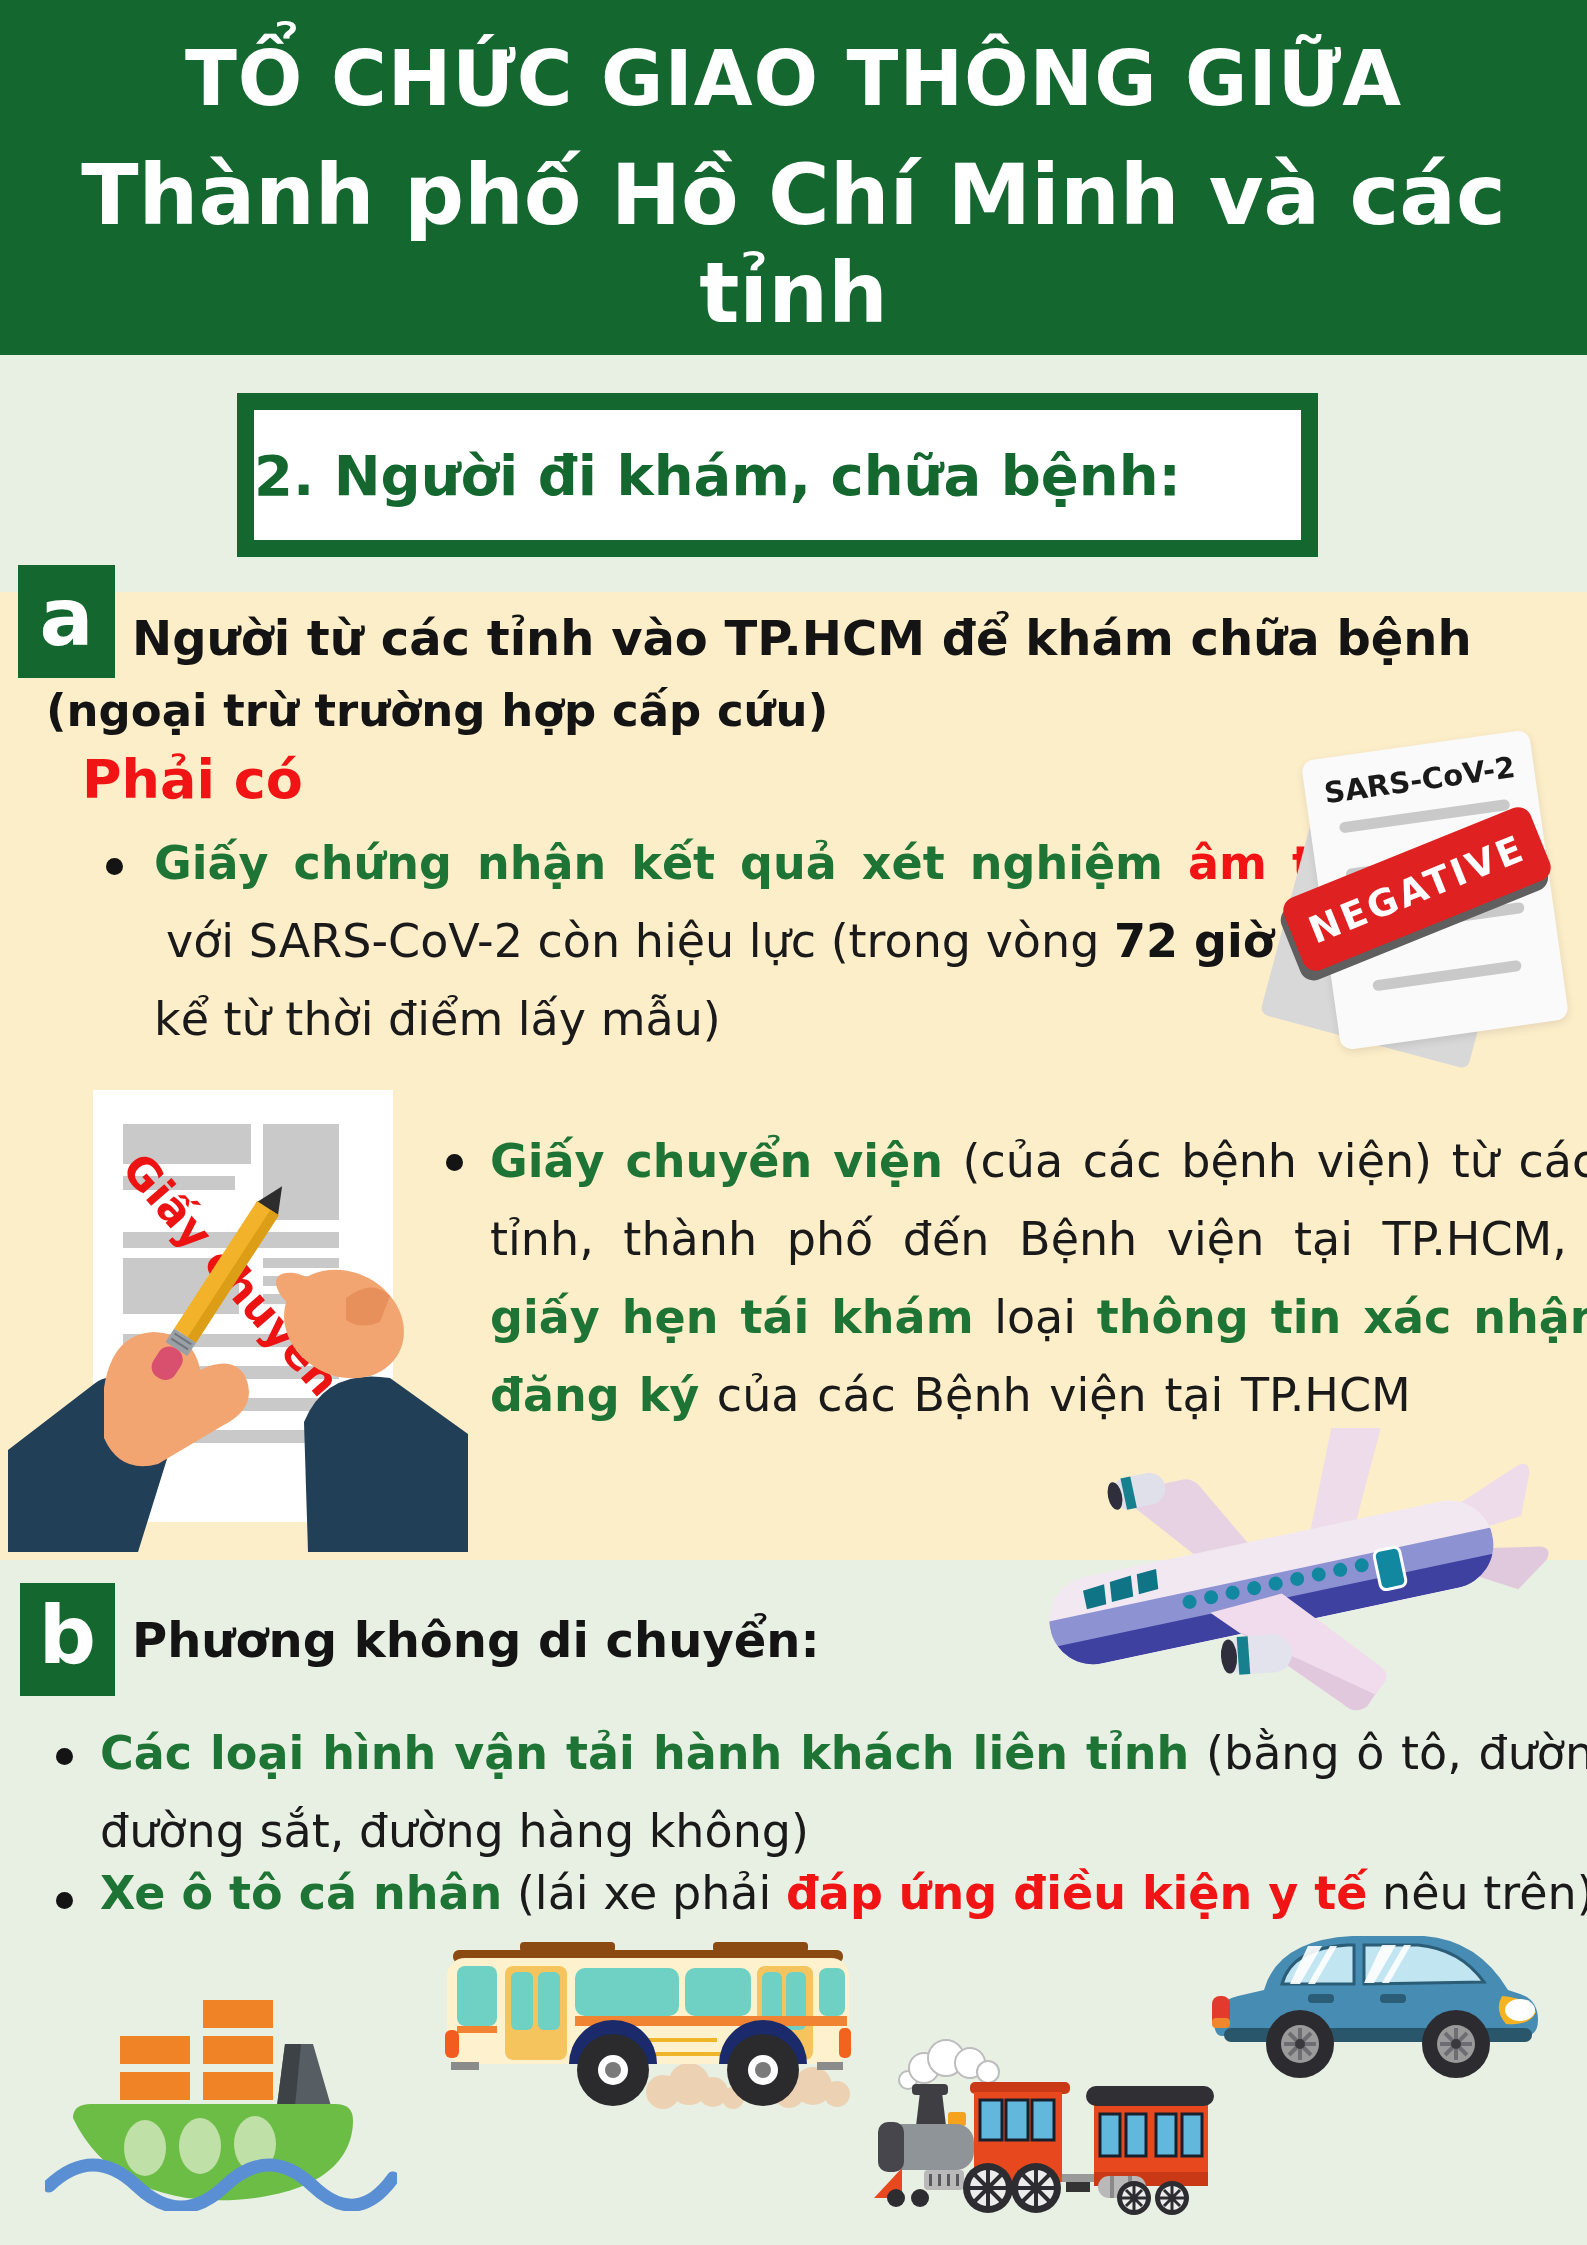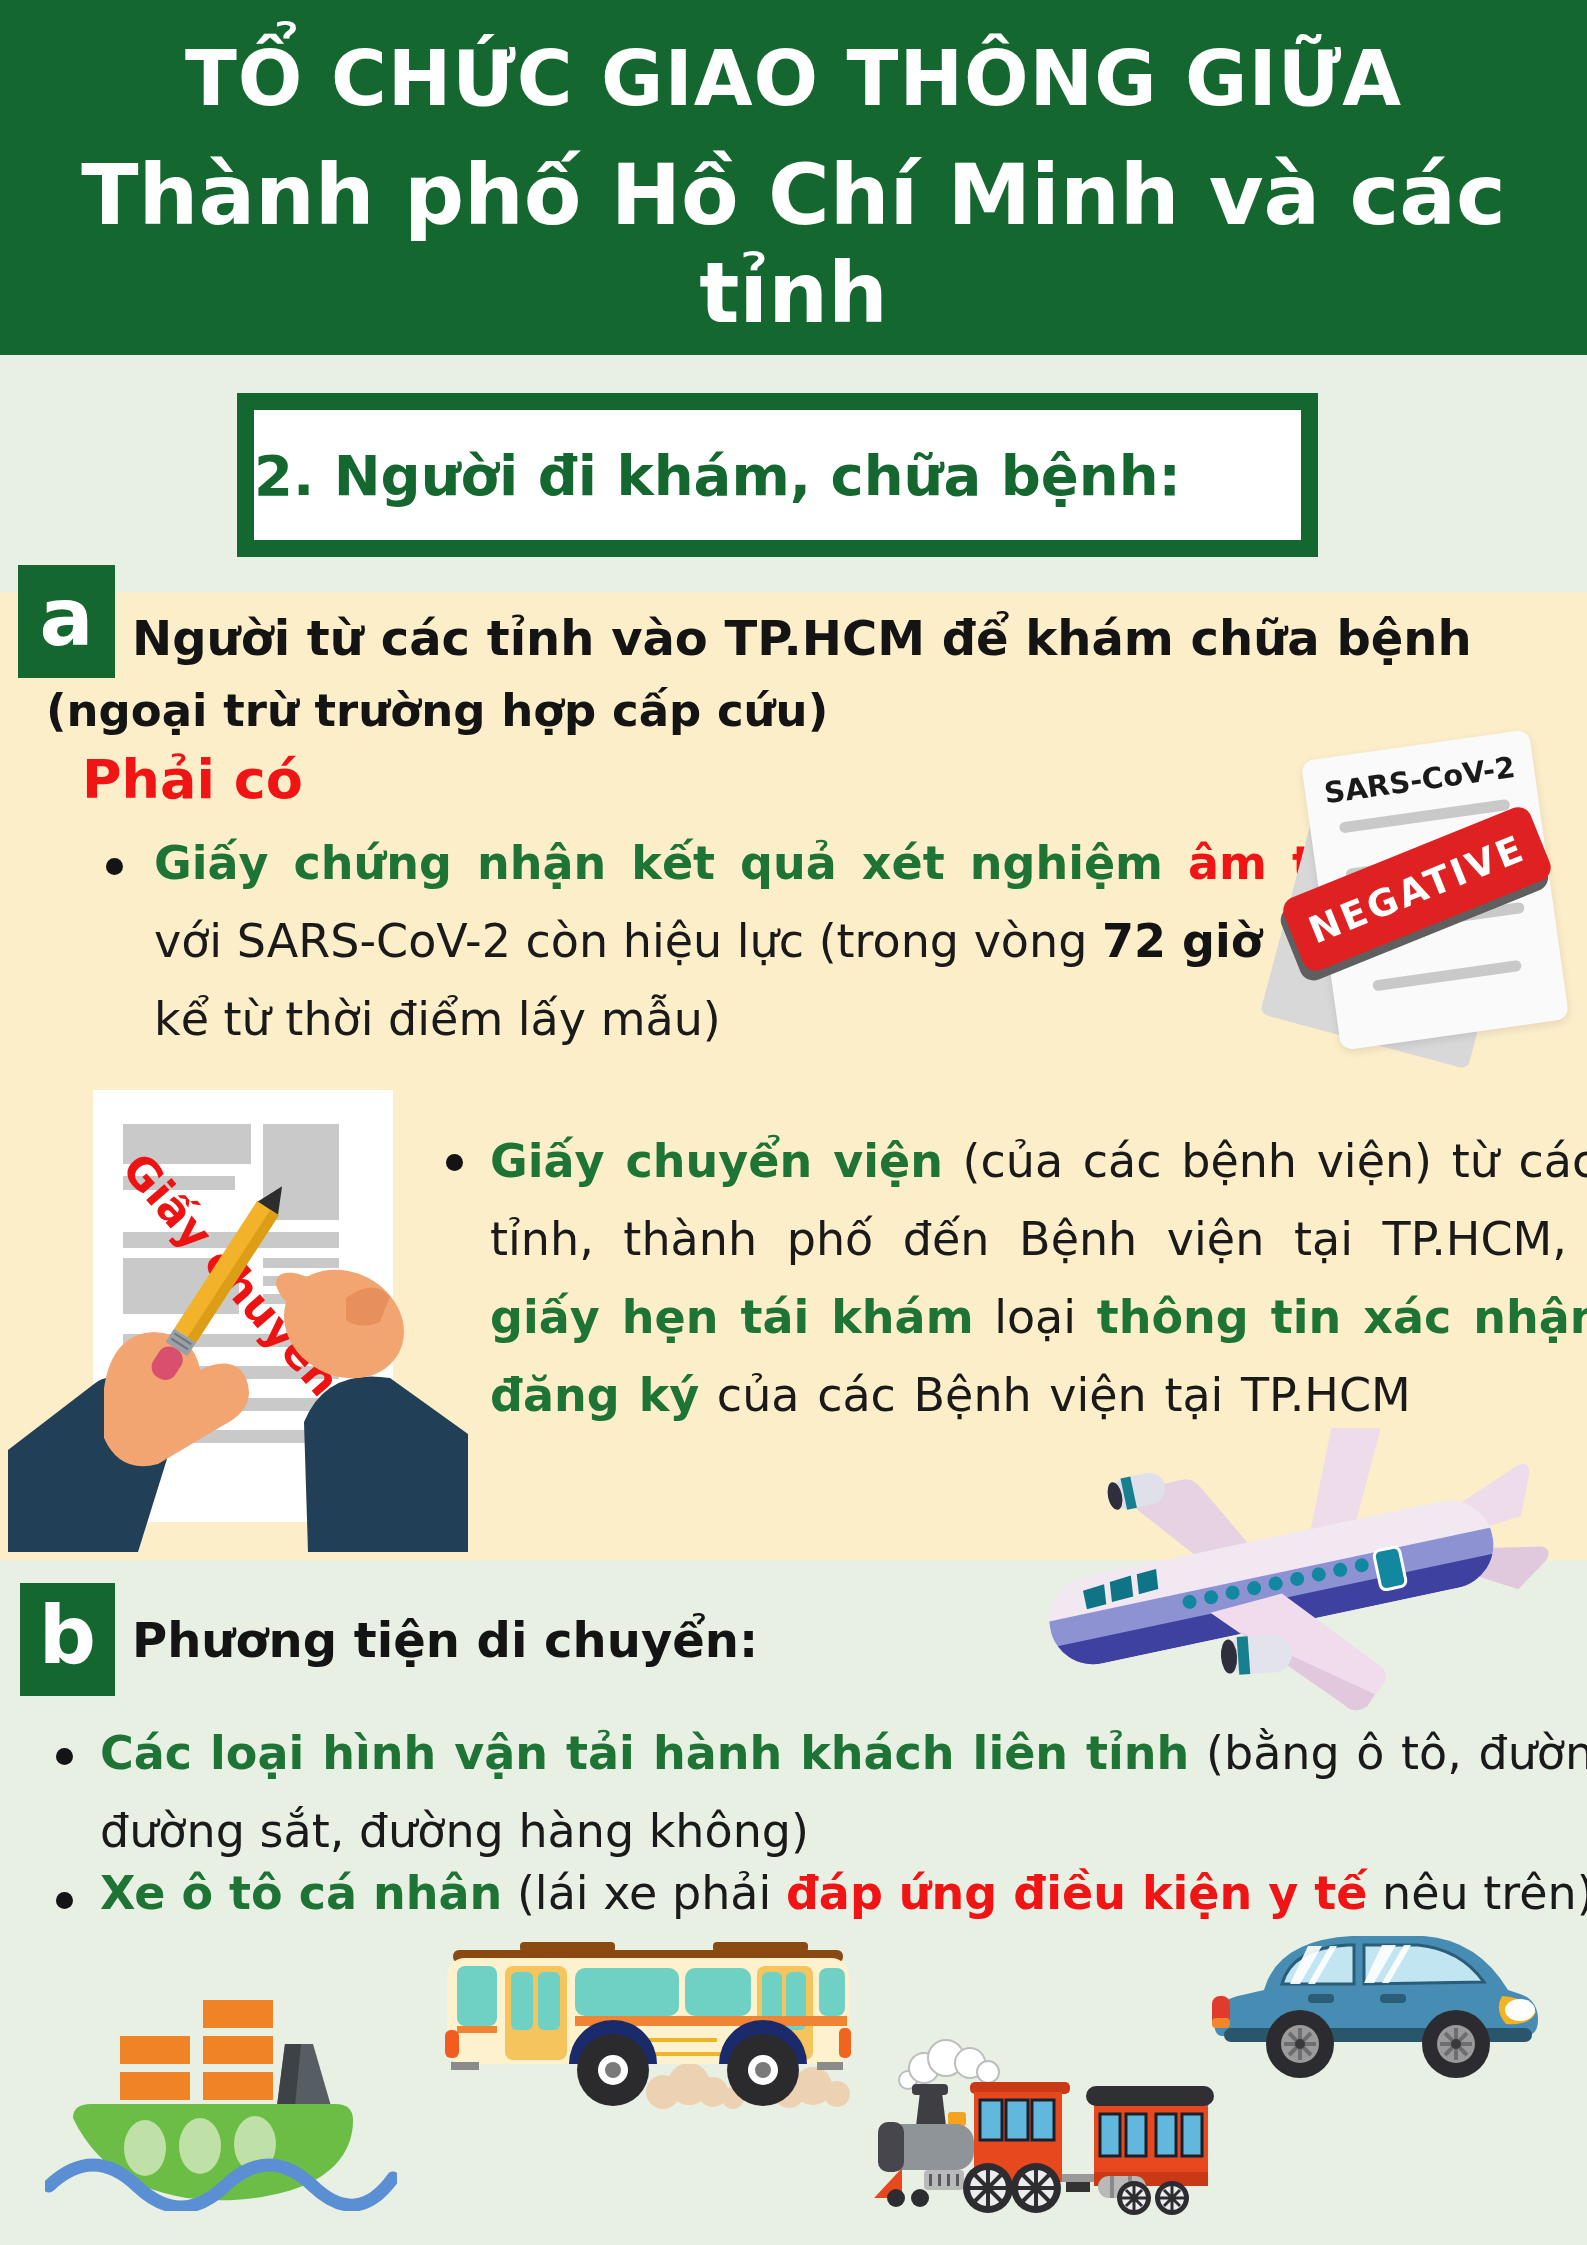--- a/index.html
+++ b/index.html
@@ -41,21 +41,21 @@
   #heading-b{left:132px;top:1612px}
 
   .t{font-size:46px;color:#1a1a1a;white-space:nowrap}
   .g{color:#1e7434;font-weight:700}
   .r{color:#f11414;font-weight:700}
   .bb{font-weight:700;color:#141414}
   .dot{width:17px;height:17px;border-radius:50%;background:#141414}
 
   #b1-dot{left:106px;top:858px}
   #b1-l1{left:154px;top:836px;word-spacing:9px}
-  #b1-l2{left:154px;top:914px}
+  #b1-l2{left:166px;top:914px}
   #b1-l3{left:154px;top:992px}
 
   #b2-dot{left:446px;top:1154px}
   #b2-l1{left:490px;top:1134px;word-spacing:5px}
   #b2-l2{left:490px;top:1212px;word-spacing:15px}
   #b2-l3{left:490px;top:1290px;word-spacing:6px}
   #b2-l4{left:490px;top:1368px;word-spacing:3px}
 
   #b3-dot{left:56px;top:1748px}
   #b3-l1{left:100px;top:1726px;word-spacing:2px}
@@ -214,21 +214,21 @@
     <path d="M214,190 L302,284 Q310,296 324,290 L334,280 Z" fill="#e2c8dd"></path>
     <g transform="rotate(8 230 216)">
       <rect x="196" y="198" width="66" height="38" rx="19" fill="#e2e3ec"></rect>
       <rect x="208" y="198" width="11" height="38" fill="#17808f"></rect>
       <ellipse cx="199" cy="217" rx="8" ry="17" fill="#2e2e3c"></ellipse>
     </g>
   </g>
 </svg>
 
 <div class="abs badge" id="badge-b">b</div>
-<div class="abs h-black" id="heading-b">Phương tiện di chuyển:</div>
+<div class="abs h-black" id="heading-b">Phương không di chuyển:</div>
 
 <div class="abs dot" id="b3-dot"></div>
 <div class="abs t" id="b3-l1"><span class="g">Các loại hình vận tải hành khách liên tỉnh</span><span> (bằng ô tô, đường thuỷ,</span></div>
 <div class="abs t" id="b3-l2">đường sắt, đường hàng không)</div>
 
 <div class="abs dot" id="b4-dot"></div>
 <div class="abs t" id="b4-l1"><span class="g">Xe ô tô cá nhân</span><span> (lái xe phải </span><span class="r">đáp ứng điều kiện y tế</span><span> nêu trên).</span></div>
 
 <svg class="abs" id="ship" viewBox="0 0 352 215">
   <g fill="#f08325">

